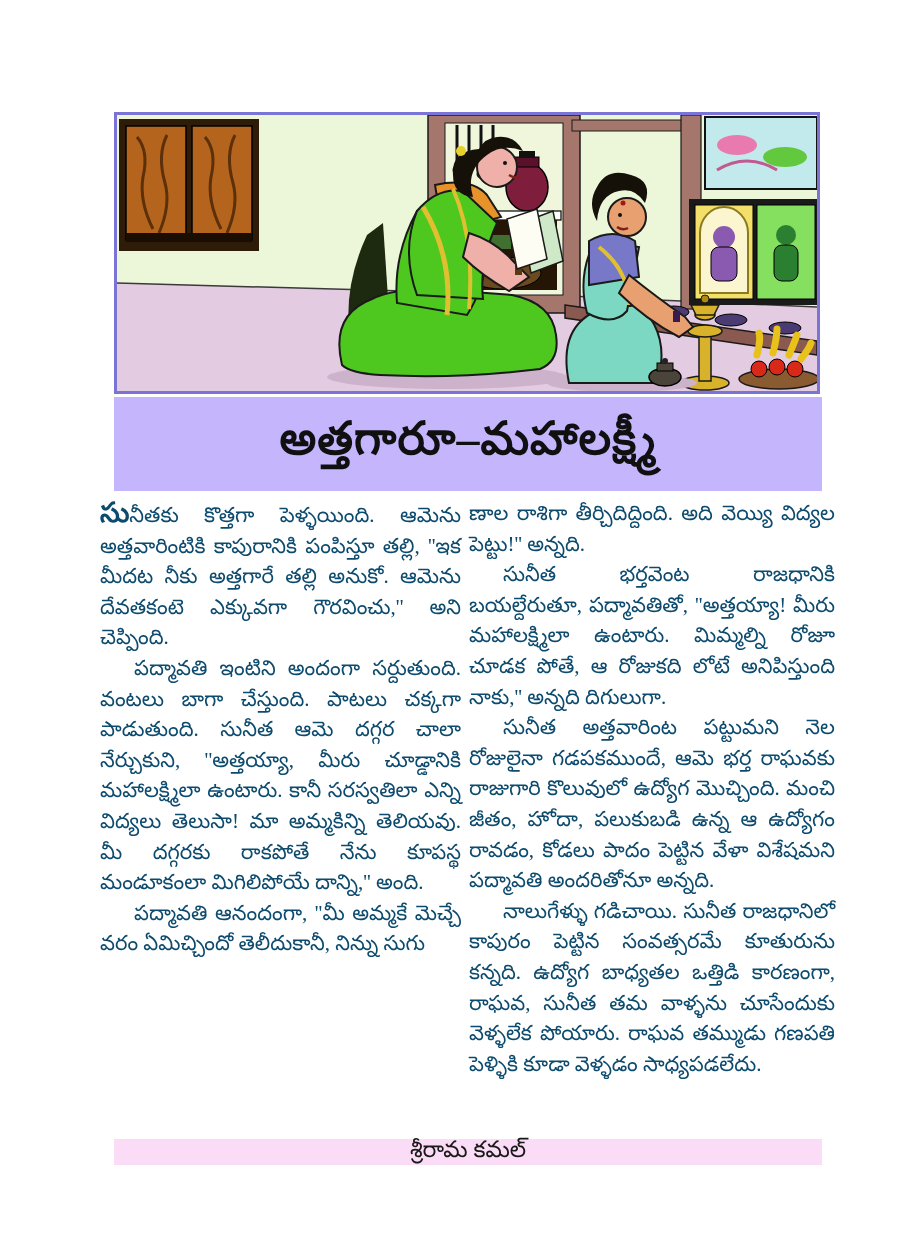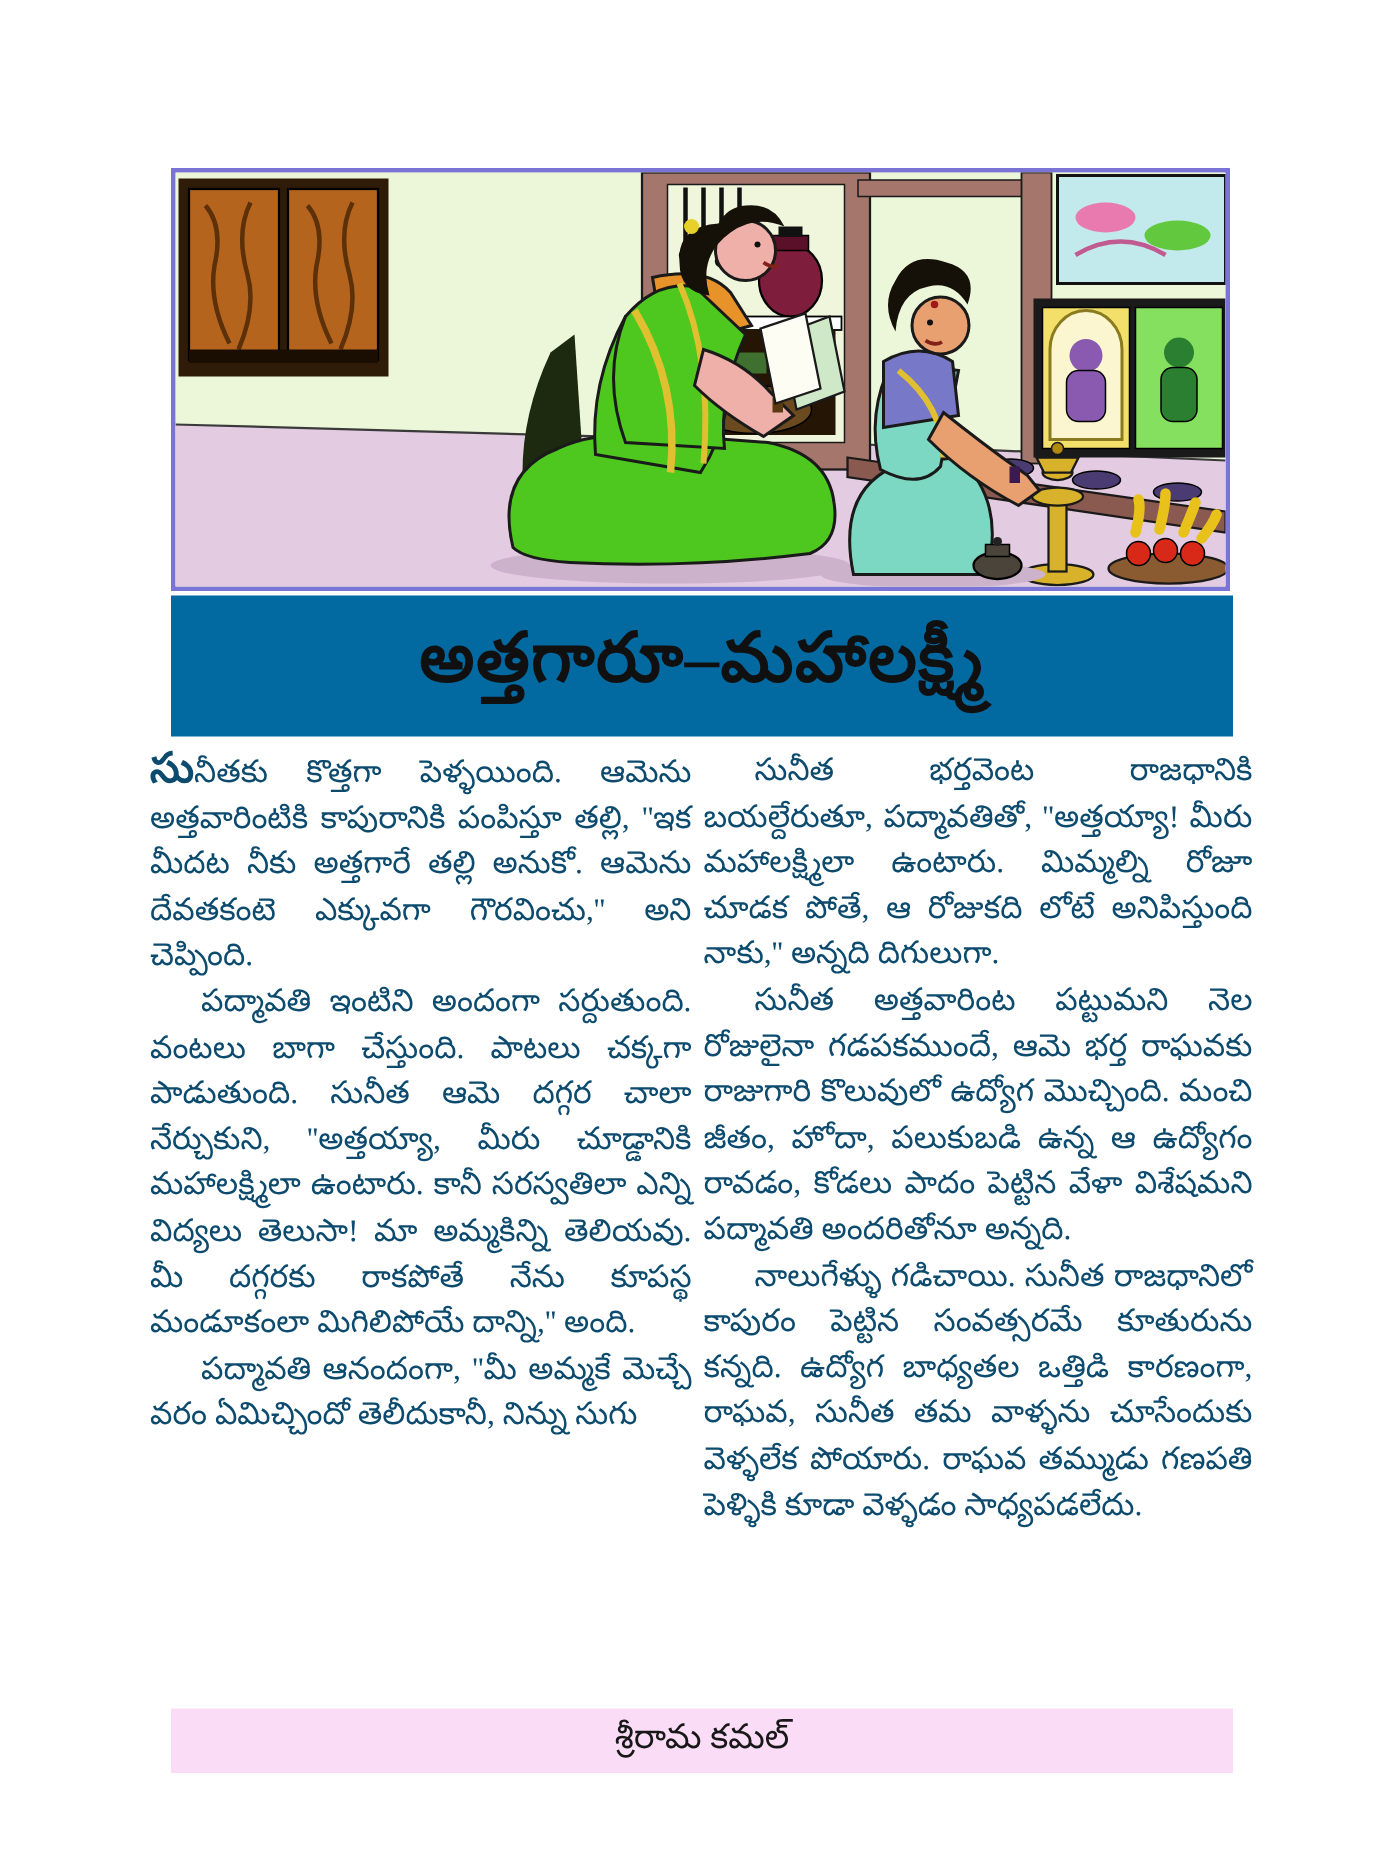--- a/index.html
+++ b/index.html
@@ -12,40 +12,40 @@
   
   .illu{
     left:114px;top:112px;width:706px;height:282px;
     border:3px solid #7a74d6;box-sizing:border-box;background:#ecf6d8;
   }
   .illu svg{display:block;width:100%;height:100%;}
 
   
   .banner{
     left:114px;top:397px;width:708px;height:94px;
-    background:#0369a1;display:flex;align-items:center;justify-content:center;
+    background:#c4b5fd;display:flex;align-items:center;justify-content:center;
   }
   .banner .title{
     font-size:46px;font-weight:bold;color:#101010;letter-spacing:1px;
   }
 
   
   .col{
     top:498px;font-size:21px;line-height:30.6px;text-align:justify;
     color:#0c4a6e;
   }
   .col-left{left:100px;width:361px;}
   .col-right{left:469px;width:366px;}
   .col p{margin:0;text-indent:34px;}
   .col p.first{text-indent:0;}
   .lead{font-size:28px;font-weight:bold;}
 
   
   .footer{
-    left:114px;top:1139px;width:708px;height:43px;background:#fbdcf6;
+    left:114px;top:1139px;width:708px;height:26px;background:#fbdcf6;
     display:flex;align-items:center;justify-content:center;
   }
   .footer .author{font-size:23px;color:#181818;}
 </style>
 </head>
 <body>
 
 <div class="abs illu">
   <svg viewBox="0 0 700 276" preserveAspectRatio="none">
 
@@ -180,20 +180,21 @@
   <div class="title">అత్తగారూ–మహాలక్ష్మీ</div>
 </div>
 
 <div class="abs col col-left">
   <p class="first"><span class="lead">సు</span><span>నీతకు కొత్తగా పెళ్ళయింది. ఆమెను అత్తవారింటికి కాపురానికి పంపిస్తూ తల్లి, ''ఇక మీదట నీకు అత్తగారే తల్లి అనుకో. ఆమెను దేవతకంటె ఎక్కువగా గౌరవించు,'' అని చెప్పింది.</span></p>
   <p>పద్మావతి ఇంటిని అందంగా సర్దుతుంది. వంటలు బాగా చేస్తుంది. పాటలు చక్కగా పాడుతుంది. సునీత ఆమె దగ్గర చాలా నేర్చుకుని, ''అత్తయ్యా, మీరు చూడ్డానికి మహాలక్ష్మిలా ఉంటారు. కానీ సరస్వతిలా ఎన్ని విద్యలు తెలుసా! మా అమ్మకిన్ని తెలియవు. మీ దగ్గరకు రాకపోతే నేను కూపస్థ మండూకంలా మిగిలిపోయే దాన్ని,'' అంది.</p>
   <p>పద్మావతి ఆనందంగా, ''మీ అమ్మకే మెచ్చే వరం ఏమిచ్చిందో తెలీదుకానీ, నిన్ను సుగు</p>
 </div>
 
 <div class="abs col col-right">
+  <p class="first">ణాల రాశిగా తీర్చిదిద్దింది. అది వెయ్యి విద్యల పెట్టు!'' అన్నది.</p>
   <p>సునీత భర్తవెంట రాజధానికి బయల్దేరుతూ, పద్మావతితో, ''అత్తయ్యా! మీరు మహాలక్ష్మిలా ఉంటారు. మిమ్మల్ని రోజూ చూడక పోతే, ఆ రోజుకది లోటే అనిపిస్తుంది నాకు,'' అన్నది దిగులుగా.</p>
   <p>సునీత అత్తవారింట పట్టుమని నెల రోజులైనా గడపకముందే, ఆమె భర్త రాఘవకు రాజుగారి కొలువులో ఉద్యోగ మొచ్చింది. మంచి జీతం, హోదా, పలుకుబడి ఉన్న ఆ ఉద్యోగం రావడం, కోడలు పాదం పెట్టిన వేళా విశేషమని పద్మావతి అందరితోనూ అన్నది.</p>
   <p>నాలుగేళ్ళు గడిచాయి. సునీత రాజధానిలో కాపురం పెట్టిన సంవత్సరమే కూతురును కన్నది. ఉద్యోగ బాధ్యతల ఒత్తిడి కారణంగా, రాఘవ, సునీత తమ వాళ్ళను చూసేందుకు వెళ్ళలేక పోయారు. రాఘవ తమ్ముడు గణపతి పెళ్ళికి కూడా వెళ్ళడం సాధ్యపడలేదు.</p>
 </div>
 
 <div class="abs footer">
   <div class="author">శ్రీరామ కమల్</div>
 </div>
 
 </body></html>

